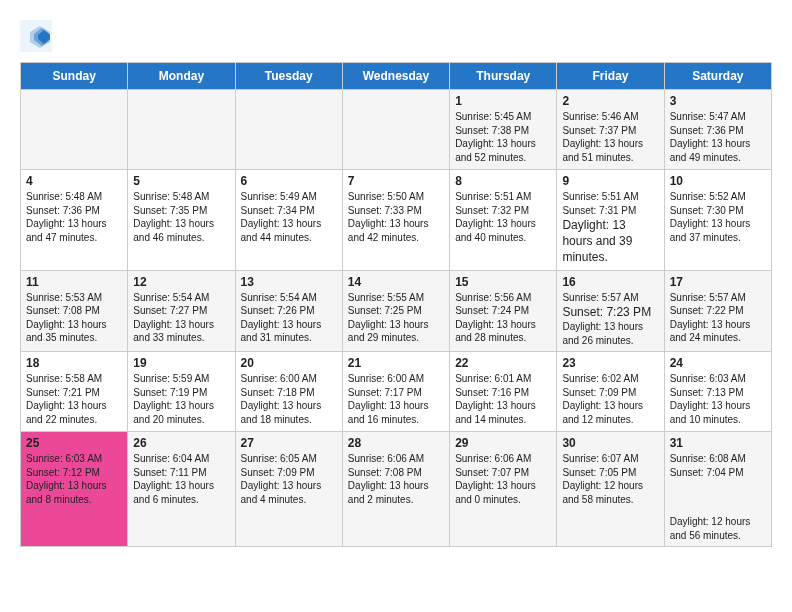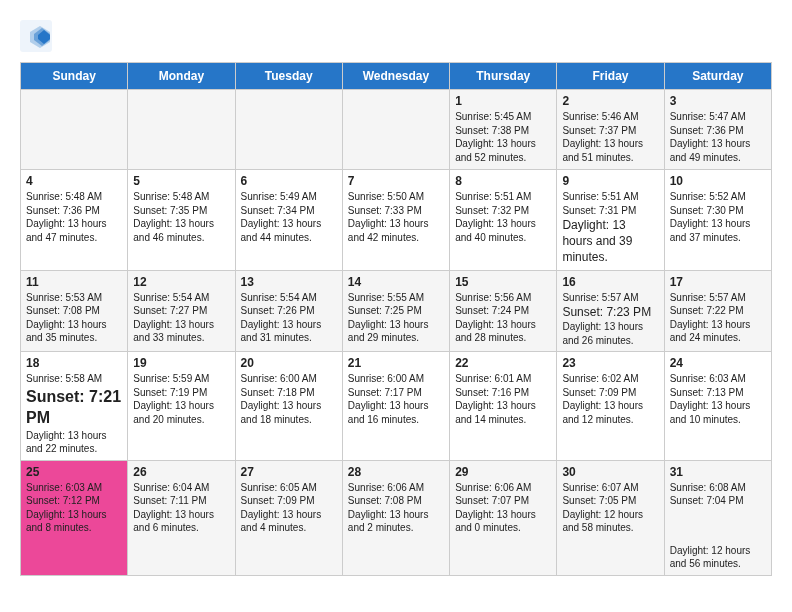--- a/index.html
+++ b/index.html
@@ -226,21 +226,21 @@
           <span class="day-num">17</span>
           <div style="font-size: 10px; line-height: 1.35;">Sunrise: 5:57 AM</div>
           <div style="font-size: 10px; line-height: 1.35;">Sunset: 7:22 PM</div>
           <div style="font-size: 10px; line-height: 1.35;">Daylight: 13 hours and 24 minutes.</div>
         </td>
       </tr>
       <tr>
         <td style="background-color: rgb(255, 255, 255);">
           <span class="day-num">18</span>
           <div style="font-size: 10px; line-height: 1.35;">Sunrise: 5:58 AM</div>
-          <div style="font-size: 16px; line-height: 1.35; font-weight: bold;">Sunset: 7:21 PM</div>
+          <div style="font-size: 10px; line-height: 1.35;">Sunset: 7:21 PM</div>
           <div style="font-size: 10px; line-height: 1.35;">Daylight: 13 hours and 22 minutes.</div>
         </td>
         <td style="background-color: rgb(255, 255, 255);">
           <span class="day-num">19</span>
           <div style="font-size: 10px; line-height: 1.35;">Sunrise: 5:59 AM</div>
           <div style="font-size: 10px; line-height: 1.35;">Sunset: 7:19 PM</div>
           <div style="font-size: 10px; line-height: 1.35;">Daylight: 13 hours and 20 minutes.</div>
         </td>
         <td style="background-color: rgb(255, 255, 255);">
           <span class="day-num">20</span>

